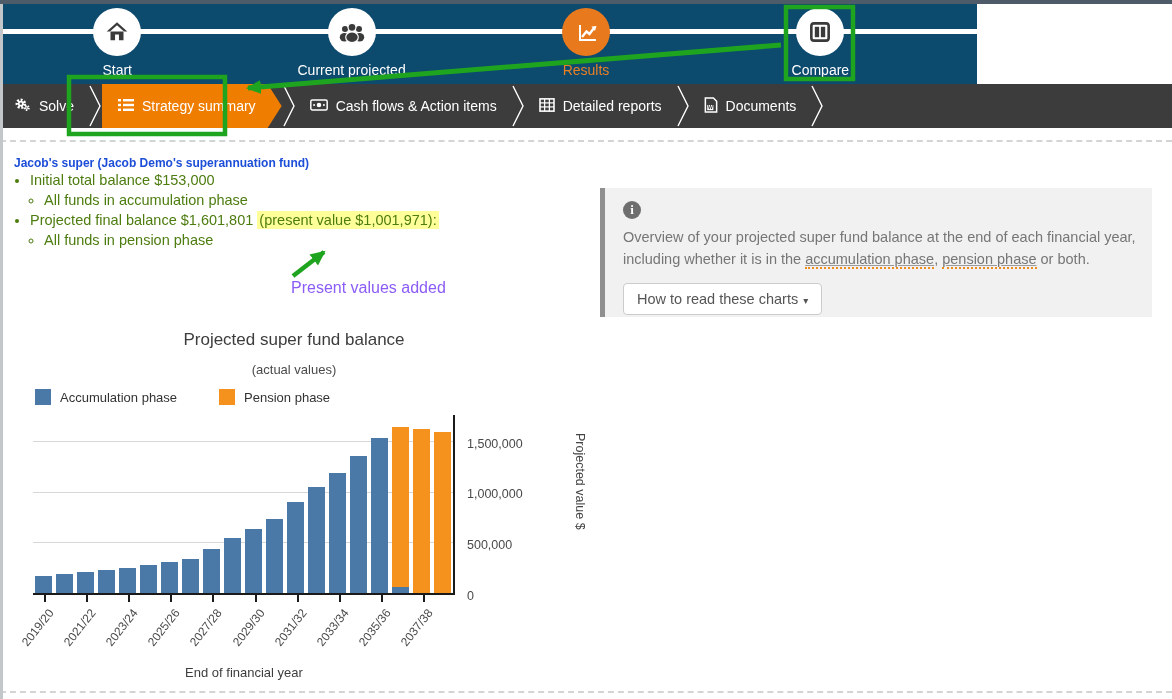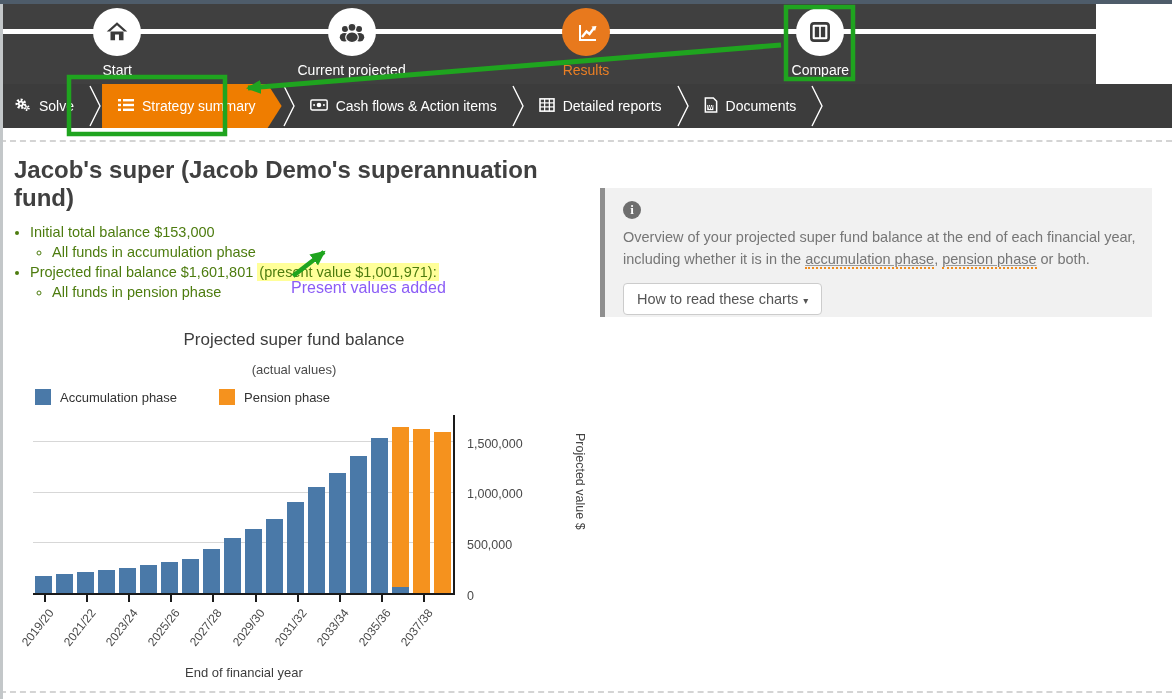--- a/index.html
+++ b/index.html
@@ -4,21 +4,21 @@
 <style>
   * { margin:0; padding:0; box-sizing:border-box; }
   html,body { background:#fff; font-family:"Liberation Sans", sans-serif; }
   #page { position:relative; width:1172px; height:699px; overflow:hidden; background:#fff; }
 
   
   .top-strip { position:absolute; left:0; top:0; width:1172px; height:4px; background:#4e5c6a; }
   .left-strip { position:absolute; left:0; top:4px; width:3px; height:695px; background:#c3c7c9; z-index:40; }
 
   
-  .header { position:absolute; left:0; top:4px; width:1096px; height:80px; background:#404040; display:flex; }
+  .header { position:absolute; left:0; top:4px; width:977px; height:80px; background:#0c4a6e; display:flex; }
   .progress-line { position:absolute; left:0; top:25px; width:1172px; height:5px; background:#fff; }
   .step { position:relative; width:234.4px; display:flex; flex-direction:column; align-items:center; cursor:pointer; }
   .circle { position:relative; margin-top:4px; width:48px; height:48px; border-radius:50%; background:#fff; display:flex; align-items:center; justify-content:center; z-index:2; }
   .step.active .circle { background:#e8791d; }
   .step-label { margin-top:6px; color:#fff; font-size:14px; z-index:2; }
   .step.active .step-label { color:#ea7f24; }
 
   
   .subnav { position:absolute; left:0; top:84px; width:1172px; height:44px; background:#3c3c3c; display:flex; align-items:stretch; color:#fff; }
   .subnav-item { display:flex; align-items:center; gap:8px; padding:0 14px; font-size:14px; font-weight:500; white-space:nowrap; cursor:pointer; }
@@ -28,23 +28,23 @@
 
   
   .annot-svg { position:absolute; left:0; top:0; width:1172px; height:699px; z-index:60; pointer-events:none; }
   .present-note { position:absolute; left:291px; top:279px; color:#8b5cf6; font-size:16px; z-index:60; }
 
   
   .dash { position:absolute; left:0; width:1172px; border-top:2px dashed #d4d4d4; }
 
   
   .summary { position:absolute; left:14px; top:156px; width:580px; }
-  .summary h1 { font-size:24px; font-weight:bold; color:#404040; margin-bottom:10px; }
+  .summary h1 { font-size:12px; font-weight:bold; color:#1d4ed8; }
   .summary ul { margin-left:16px; color:#4d7c0f; font-size:14.5px; list-style:disc; }
-  .summary ul ul { list-style:circle; margin-left:22px; }
+  .summary ul ul { list-style:circle; margin-left:14px; }
   .summary li { line-height:20px; }
   .hl { background:#ffff99; padding:1px 2px; }
 
   
   .info-box { position:absolute; left:600px; top:188px; width:552px; height:129px; background:#f1f1f1; border-left:5px solid #8f8f8f; padding:13px 18px; }
   .info-i { width:18px; height:18px; border-radius:50%; background:#6e6e6e; color:#fff; font-size:13px; font-weight:bold; font-family:"Liberation Serif", serif; display:flex; align-items:center; justify-content:center; margin-bottom:7px; }
   .info-text { color:#767676; font-size:14.5px; line-height:22px; width:532px; }
   .term { text-decoration:underline; text-decoration-color:#9a9a9a; border-bottom:2px dotted #ef8c1e; cursor:pointer; }
   .info-btn { margin-top:13px; background:#fff; border:1px solid #ccc; border-radius:4px; color:#555; font-size:14.5px; padding:7px 13px; cursor:pointer; font-family:"Liberation Sans", sans-serif; }
   .info-btn .caret { font-size:10px; margin-left:5px; }

